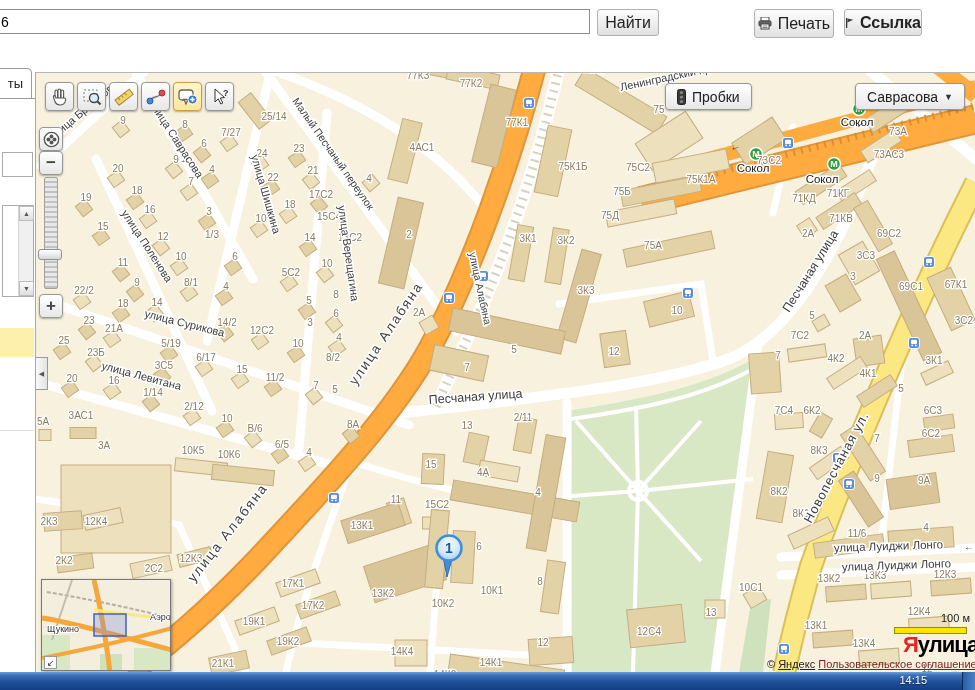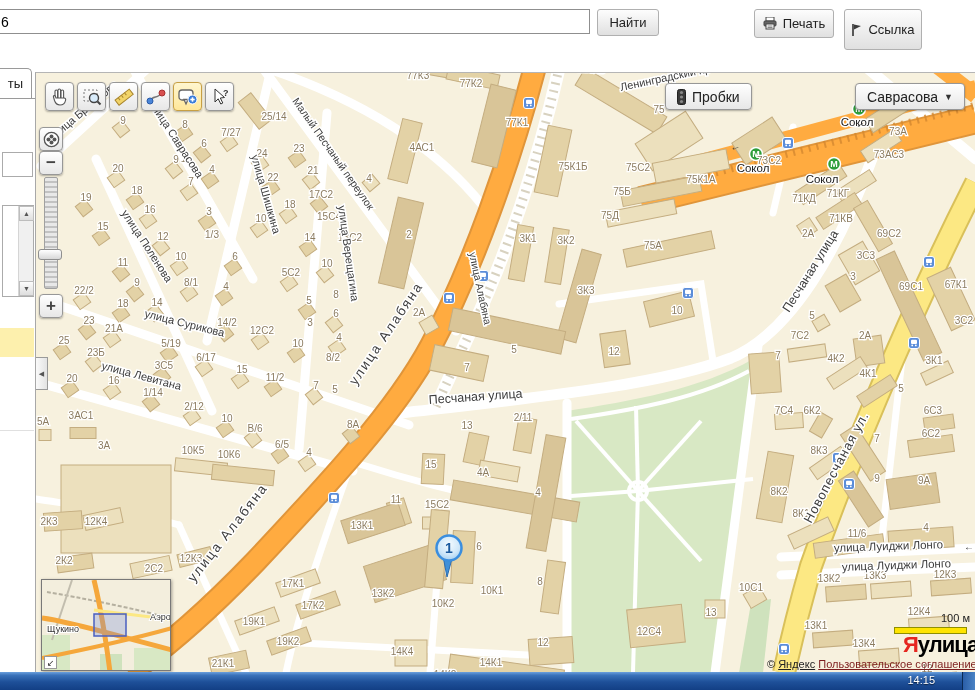--- a/index.html
+++ b/index.html
@@ -6,24 +6,24 @@
   html,body { width:975px; height:690px; overflow:hidden; background:#fff;
     font-family:"Liberation Sans", sans-serif; }
   #app { position:relative; width:975px; height:690px; }
 
   
   .topbar { position:absolute; left:0; top:0; width:975px; height:60px; background:#fff; }
   .search-input { position:absolute; left:-6px; top:9px; width:596px; height:25px;
     border:1px solid #8f8f8f; padding:2px 6px; font-size:14px; font-family:inherit; }
   .btn { display:inline-flex; align-items:center; justify-content:center; gap:6px;
     background:linear-gradient(#fdfdfd,#e9e9e9 70%,#e0e0e0); border:1px solid #b0b0b0;
-    border-radius:3px; font-size:13px; color:#222; cursor:pointer; font-family:inherit; }
+    border-radius:3px; font-size:16px; color:#222; cursor:pointer; font-family:inherit; }
   .find-btn { position:absolute; left:597px; top:9px; width:62px; height:27px; }
   .print-btn { position:absolute; left:754px; top:9px; width:80px; height:29px; }
-  .link-btn { position:absolute; left:844px; top:9px; width:78px; height:41px; }
+  .link-btn { position:absolute; left:844px; top:9px; width:78px; height:27px;font-weight:bold; }
 
   
   .sidestrip { position:absolute; left:0; top:60px; width:14px; height:612px; background:#fff; }
   .side-tab { position:absolute; left:-30px; top:8px; width:62px; height:30px; background:#fff;
     border:1px solid #9a9a9a; border-bottom:none; border-radius:5px 5px 0 0;
     font-size:13px; color:#222; text-align:right; padding:7px 8px 0 0; }
   .side-tabline { position:absolute; left:0; top:38px; width:35px; height:1px; background:#9a9a9a; }
   .side-input { position:absolute; left:2px; top:92px; width:31px; height:25px; border:1px solid #ababab; background:#fff; }
   .side-list { position:absolute; left:2px; top:145px; width:32px; height:92px; border:1px solid #ababab; background:#fff; }
   .side-scroll { position:absolute; right:0; top:0; width:15px; height:100%; background:#f0f0f0; border-left:1px solid #d5d5d5; }
@@ -62,21 +62,21 @@
   .scalelabel { position:absolute; left:890px; top:539px; font-size:11px; color:#222;margin-left:15px; }
   .ylogo { position:absolute; left:867px; top:559px; font-size:22px; font-weight:bold; color:#000; letter-spacing:-1px; }
   .ylogo .ya { color:#e52620; }
   .copyline { position:absolute; left:731px; top:585px; font-size:11px; color:#222; white-space:nowrap; }
   .copyline .terms { color:#7d1d1d; text-decoration:underline; cursor:pointer; }
   .copyline .cy { text-decoration:underline; }
 
   
   .taskbar { position:absolute; left:0; top:672px; width:975px; height:18px;
     background:linear-gradient(#6ba0dd 0%,#3a72ba 18%,#1e5099 55%,#123f85 100%); }
-  .clock { position:absolute; right:40px; top:2px; font-size:11px; color:#fff; text-shadow:0 1px 1px rgba(0,0,0,.6); }
+  .clock { position:absolute; right:48px; top:2px; font-size:11px; color:#fff; text-shadow:0 1px 1px rgba(0,0,0,.6); }
   .showdesk { position:absolute; right:0; top:0; width:13px; height:18px;
     background:linear-gradient(90deg,#2a5ea8,#4a82c4); border-left:1px solid #0a2a55; cursor:pointer; }
 </style>
 </head>
 <body>
 
 <div id="app">
 
   <div class="topbar">
     <input class="search-input" type="text" value="6" style="">

